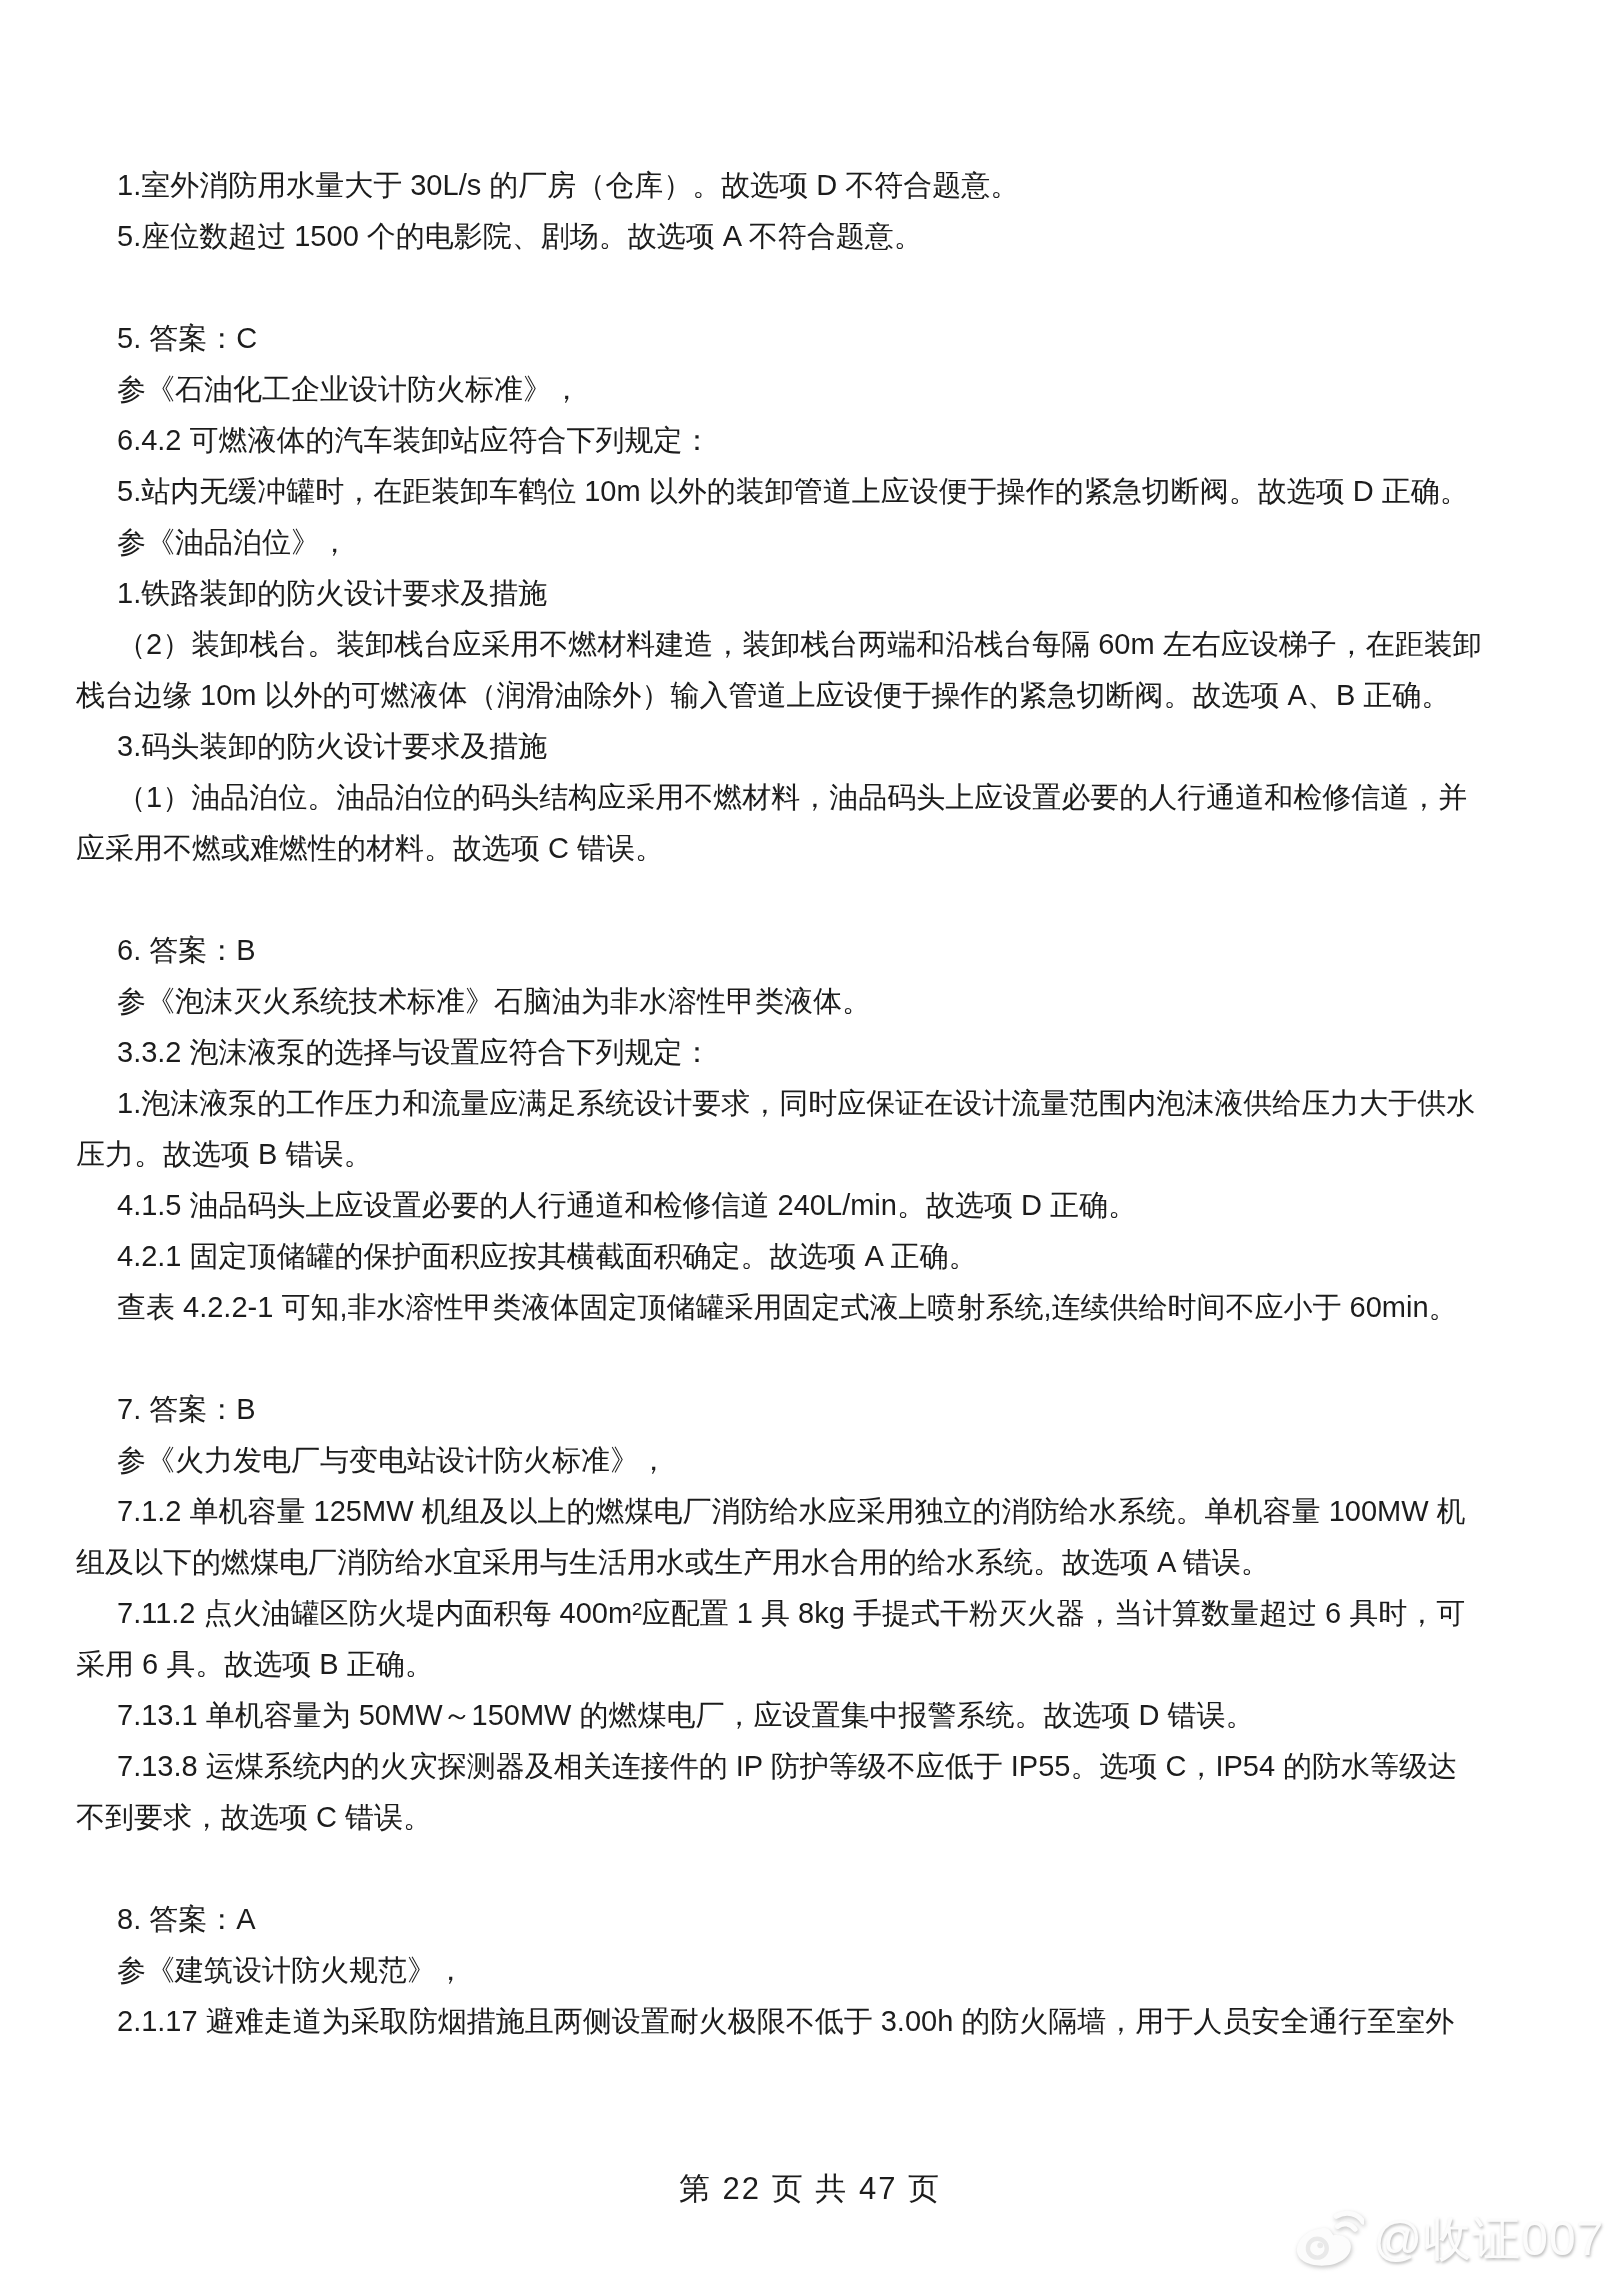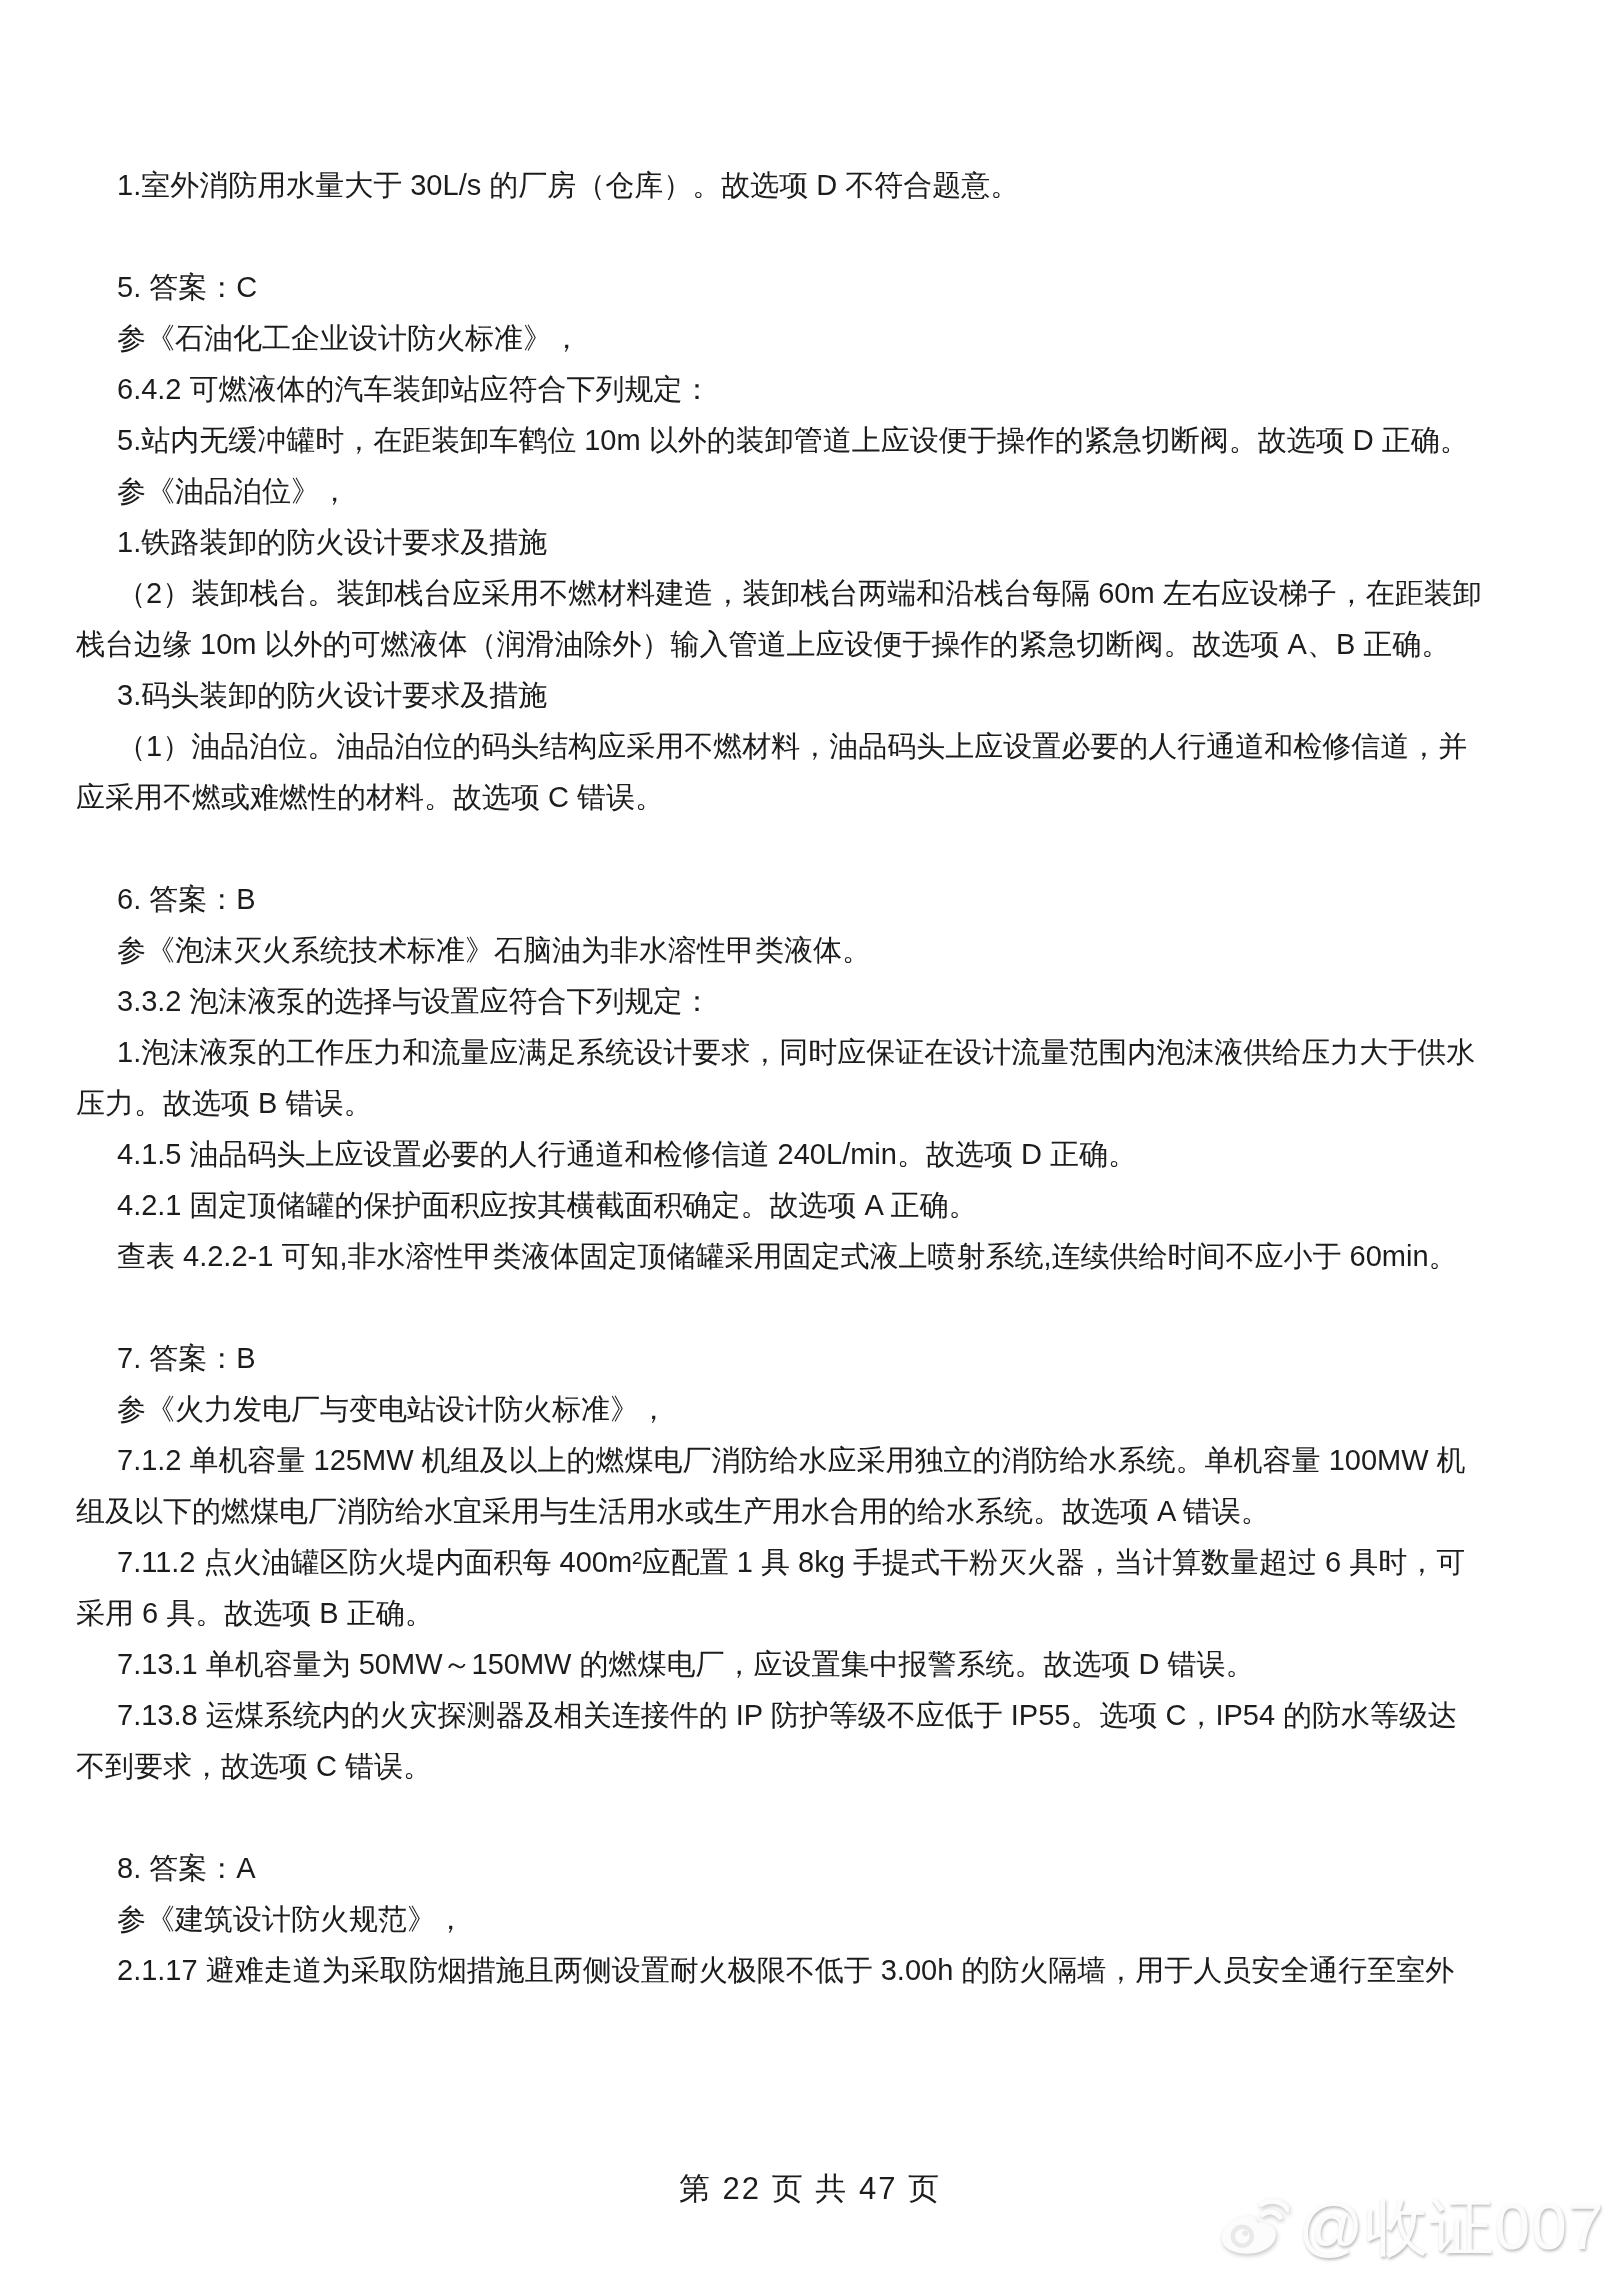--- a/index.html
+++ b/index.html
@@ -52,37 +52,38 @@
     bottom: 5.9px;
     display: flex;
     align-items: center;
     gap: 9.8px;
   }
   .watermark .wm-icon svg {
     display: block;
     filter: drop-shadow(1px 2px 2px rgba(90,90,90,0.35));
   }
   .watermark .wm-text {
-    font-size: 64px;
+    font-size: 48px;
     font-weight: 400;
     color: #fcfcfc;
     letter-spacing: 1px;
     text-shadow: 1px 2px 2.9px rgba(90,90,90,0.40);
     white-space: nowrap;
   }
 </style>
 </head>
 <body>
 
 <div class="page">
 
   <div class="doc-body">
 
   <div class="section">
         <div class="line indent">1.室外消防用水量大于 30L/s 的厂房（仓库）。故选项 D 不符合题意。</div>
+        <div class="line indent">5.座位数超过 1500 个的电影院、剧场。故选项 A 不符合题意。</div>
       </div>
       <div class="section">
         <div class="line indent">5. 答案：C</div>
         <div class="line indent">参《石油化工企业设计防火标准》，</div>
         <div class="line indent">6.4.2 可燃液体的汽车装卸站应符合下列规定：</div>
         <div class="line indent">5.站内无缓冲罐时，在距装卸车鹤位 10m 以外的装卸管道上应设便于操作的紧急切断阀。故选项 D 正确。</div>
         <div class="line indent">参《油品泊位》，</div>
         <div class="line indent">1.铁路装卸的防火设计要求及措施</div>
         <div class="line indent">（2）装卸栈台。装卸栈台应采用不燃材料建造，装卸栈台两端和沿栈台每隔 60m 左右应设梯子，在距装卸</div>
         <div class="line">栈台边缘 10m 以外的可燃液体（润滑油除外）输入管道上应设便于操作的紧急切断阀。故选项 A、B 正确。</div>

